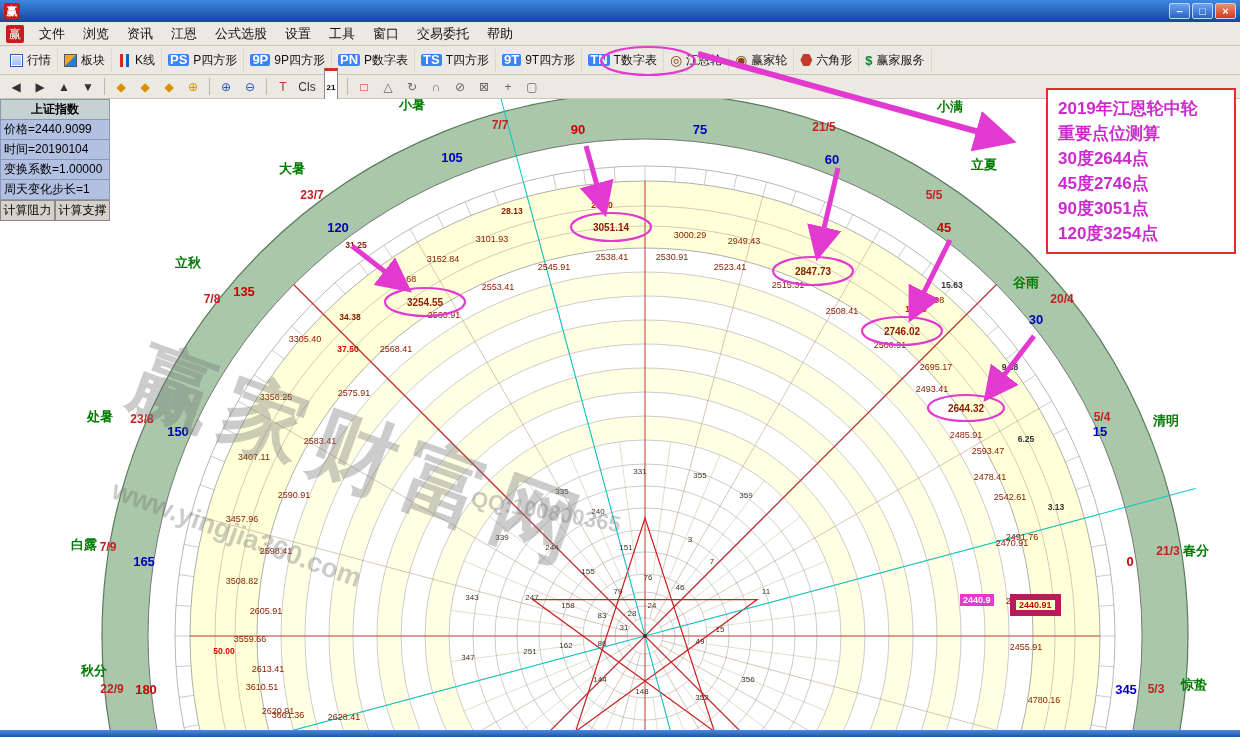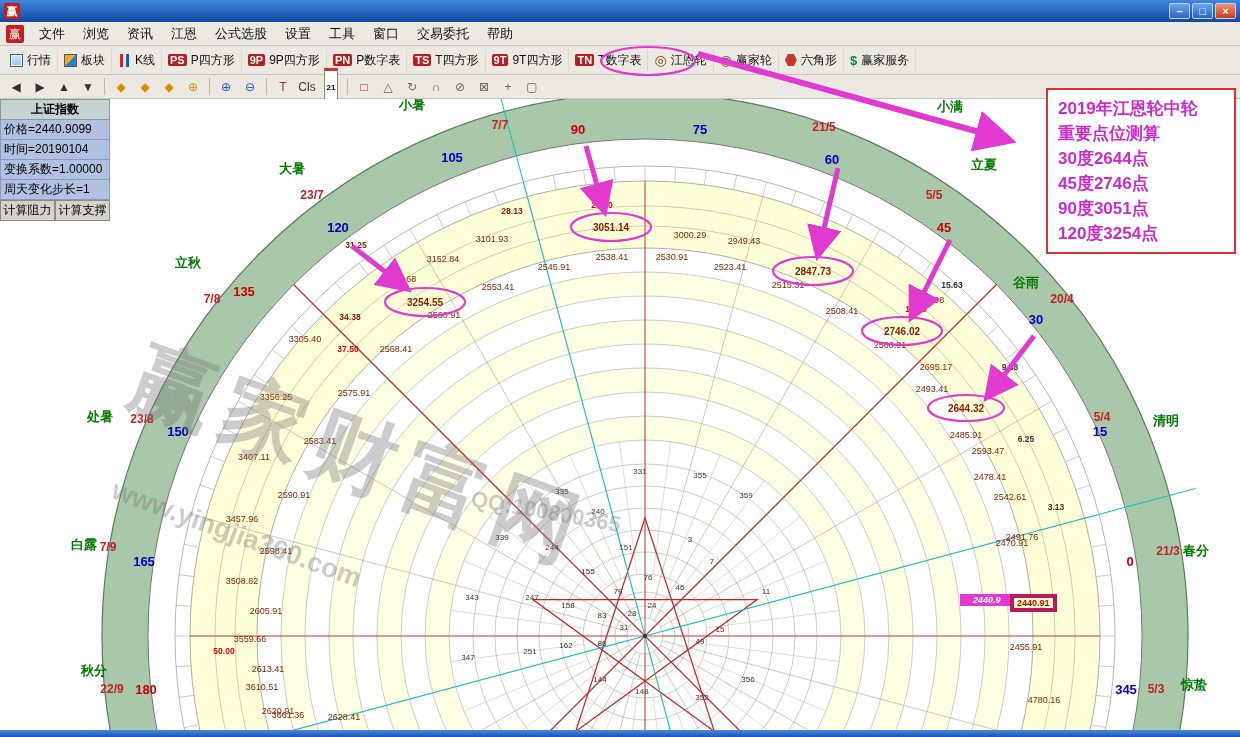--- a/index.html
+++ b/index.html
@@ -19,21 +19,21 @@
     border-bottom:1px solid #c9c4b8;color:#111;}
   .menu-logo{width:18px;height:18px;background:#c41e1e;color:#fff;font-size:12px;line-height:18px;
     text-align:center;margin:0 6px;border-radius:2px;flex:none;}
   .menu-item{padding:3px 9px;cursor:default;}
   
   .toolbar1{height:29px;background:#ece9e2;border-bottom:1px solid #c9c4b8;display:flex;
     align-items:center;font-size:12px;color:#111;padding-left:4px;}
   .tb1{display:flex;align-items:center;gap:4px;padding:3px 6px;border-right:1px solid #dcd8cc;}
   .tlab{white-space:nowrap;}
   .ic{flex:none;display:inline-block;}
-  .ic-code{background:#b91c1c;color:#fff;font-size:11px;font-weight:bold;padding:1px 2px;
+  .ic-code{background:#3b82f6;color:#fff;font-size:13px;font-weight:bold;padding:1px 2px;
     border-radius:2px;line-height:10px;}
   .ic-grid{width:13px;height:13px;border:1px solid #2a5ca8;
     background:linear-gradient(#cfe4ff,#9cc2f0);box-shadow:inset 0 0 0 1px #fff;}
   .ic-blocks{width:13px;height:13px;background:
     linear-gradient(135deg,#f5a623 49%,#2a7fd4 51%);border:1px solid #555;}
   .ic-candle{width:13px;height:13px;background:
     linear-gradient(90deg,transparent 2px,#d22 2px 5px,transparent 5px 8px,#0a62c8 8px 11px,transparent 11px);}
   .ic-wheel{color:#8b4513;font-size:14px;line-height:13px;}
   .ic-hex{width:12px;height:12px;background:#c23a2a;
     clip-path:polygon(25% 0,75% 0,100% 50%,75% 100%,25% 100%,0 50%);}
@@ -52,23 +52,23 @@
   #labels{position:absolute;left:0;top:0;width:100%;height:100%;z-index:5;pointer-events:none;}
   .lbl{position:absolute;transform:translate(-50%,-50%);white-space:nowrap;}
   .term{color:#007a00;font-weight:bold;font-size:13px;}
   .date{color:#c22222;font-size:12px;font-weight:bold;}
   .ang{font-size:13px;font-weight:bold;}
   .rv{font-size:9px;color:#8b2000;}
   .circv{font-size:10px;color:#8b2000;font-weight:bold;}
   .rim{font-size:8.5px;font-weight:bold;}
   .inn{font-size:8px;color:#443322;}
   .pm1{position:absolute;background:#e23ad0;color:#fff;font-size:9px;font-weight:bold;
-    padding:1px 13px;z-index:7;font-style:italic;}
+    padding:1px 3px;z-index:7;}
   .pm2{position:absolute;background:#ffffcc;color:#c00;font-size:9px;font-weight:bold;
-    border:4px solid #be185d;padding:0 3px;z-index:7;}
+    border:6px solid #be185d;padding:0 3px;z-index:7;}
   
   .panel{position:absolute;left:0;top:0;width:110px;font-size:12px;z-index:8;}
   .p-head{background:#c6d2d2;border:1px solid #8899aa;padding:1px 3px;font-weight:bold;text-align:center;}
   .p-row{background:#b2c0e2;border:1px solid #8899bb;border-top:none;padding:1px 3px;white-space:nowrap;}
   .p-btns{display:flex;}
   .p-btn{flex:1;background:#d6d2ca;border:1px solid #8a8a8a;padding:1px 1px;text-align:center;cursor:default;}
   
   .wm{position:absolute;color:rgba(120,120,120,0.38);z-index:6;pointer-events:none;font-weight:bold;white-space:nowrap;}
   .wm-brand{font-size:84px;letter-spacing:12px;transform:rotate(20deg);}
   .wm-url{font-size:27px;transform:rotate(20deg);}

